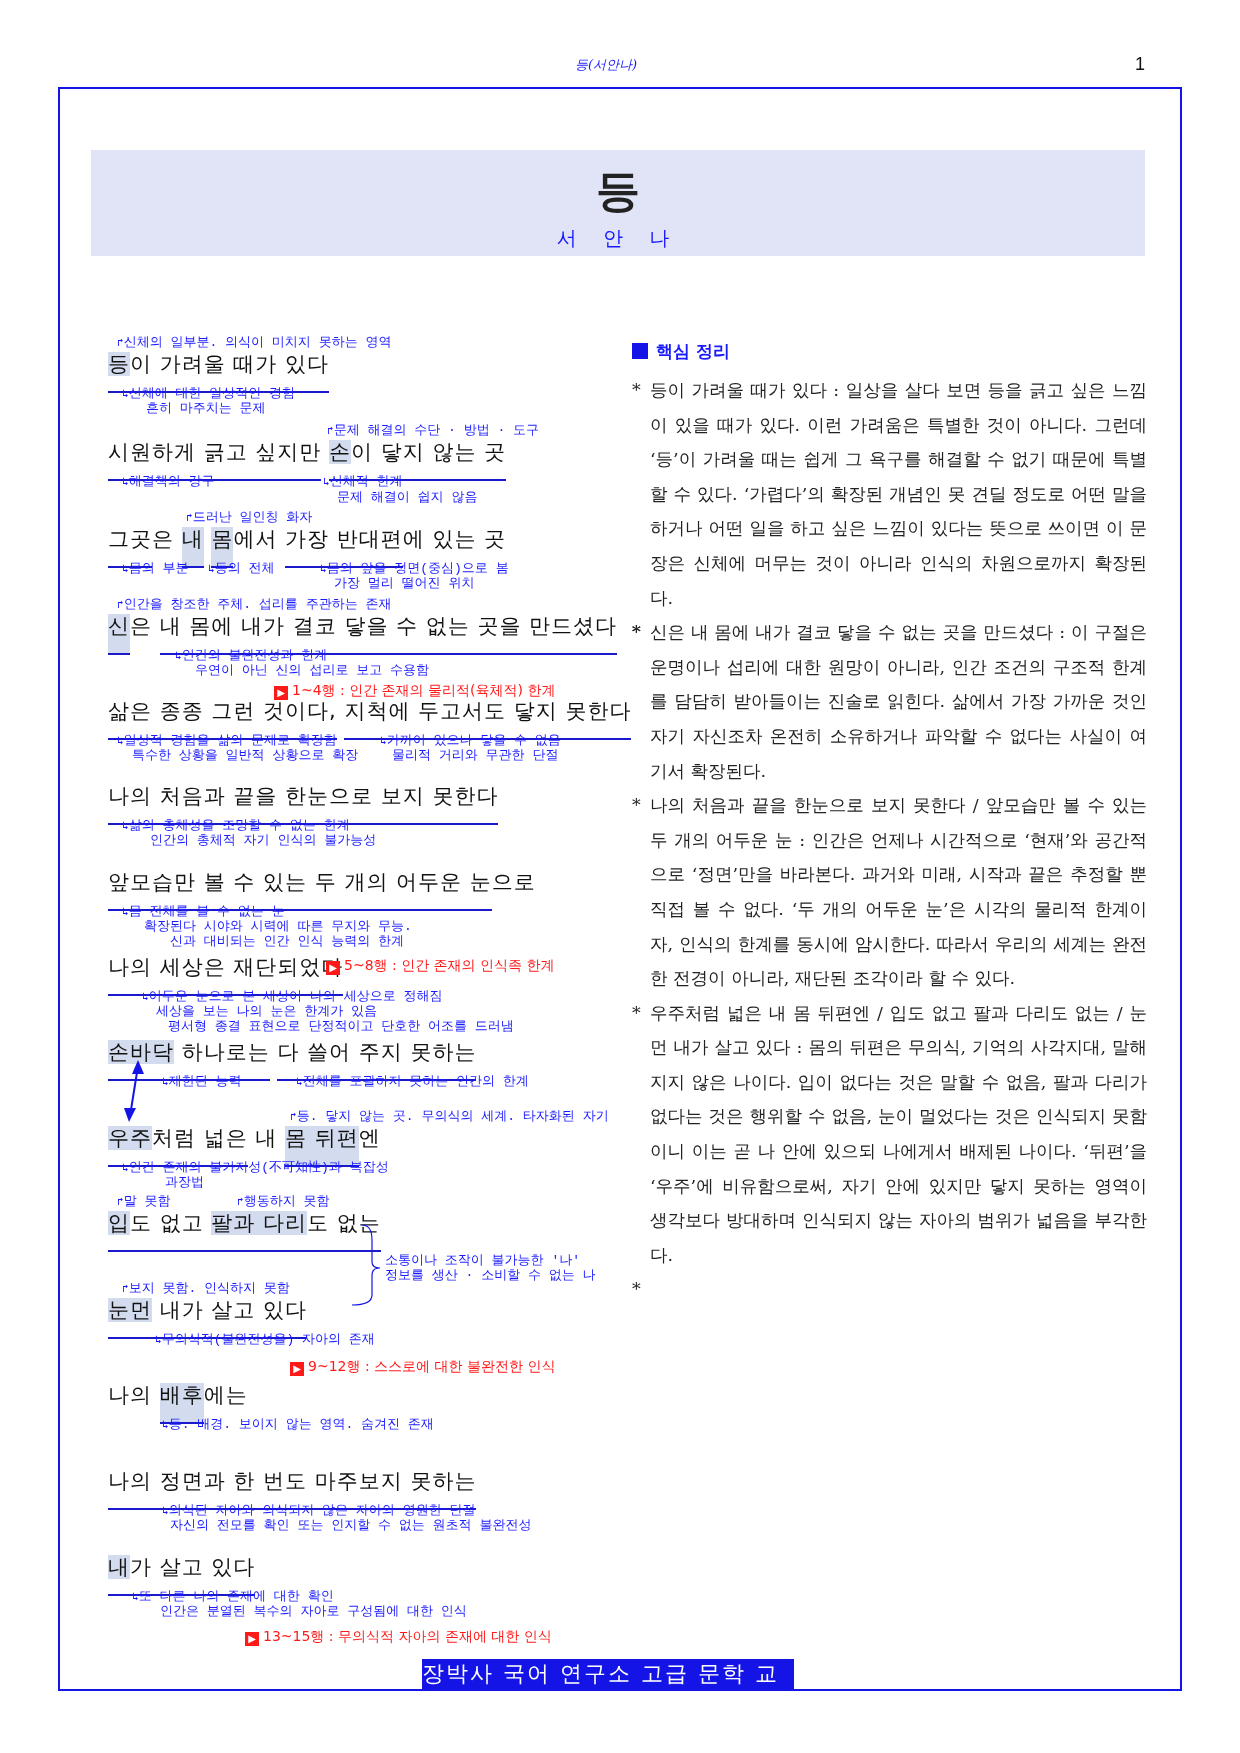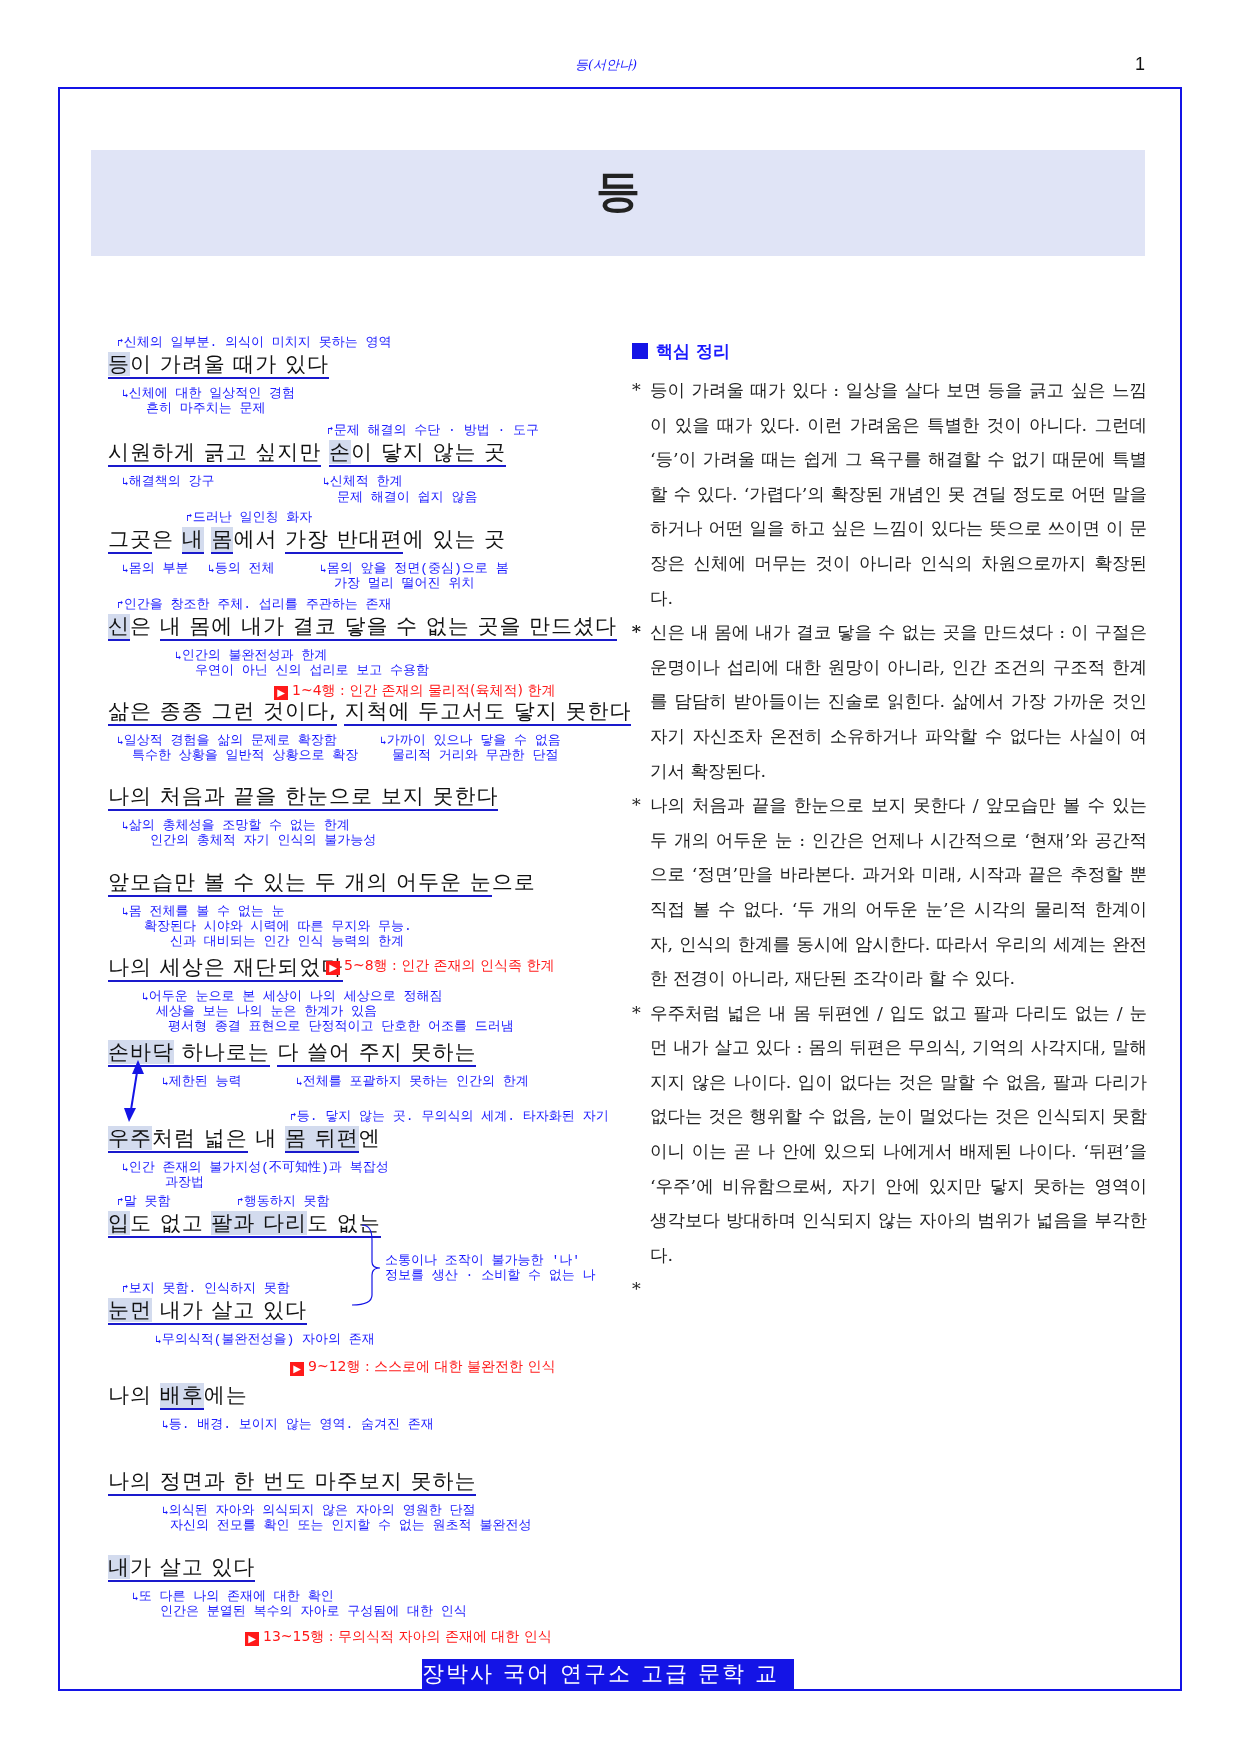--- a/index.html
+++ b/index.html
@@ -9,21 +9,21 @@
   .running-head { position: absolute; top: 56px; left: 575px; font-size: 13px; color: #1a1aff; font-family: "DejaVu Serif", serif; font-style: italic; }
   .page-number { position: absolute; top: 54px; left: 1135px; font-size: 18px; color: #111; font-family: "Liberation Sans", sans-serif; }
 
   .frame { position: absolute; left: 58px; top: 87px; width: 1124px; height: 1604px; border: 2px solid #1414e6; }
 
   .title-box { position: absolute; left: 91px; top: 150px; width: 1054px; height: 106px; background: #e0e4f6; text-align: center; }
   .title-main { display: block; font-size: 44px; font-weight: bold; color: #222; margin-top: 12px; font-family: "DejaVu Sans", sans-serif; }
   .title-author { display: block; font-size: 20px; color: #1a1aff; letter-spacing: 10px; margin-top: 4px; }
   .pl { position: absolute; white-space: nowrap; }
   .line { font-size: 21px; color: #111; letter-spacing: 1px; font-family: "DejaVu Sans", sans-serif; }
-  .u { border-bottom: 2px solid #1a1acc; padding-bottom: 1px; }
+  .u { border-bottom: 2px solid #1a1acc; padding-bottom: 15px; }
   .hl { background: #d3dbee; }
   .note { font-size: 13px; color: #1a1aff; line-height: 16px; font-family: Liberation Mono, monospace; }
   .note .arr { font-size: 11px; }
   .sect { font-size: 14px; color: #ff1a1a; font-family: "DejaVu Sans", sans-serif; }
   .sect .box { display: inline-block; width: 14px; height: 14px; background: #ff1a1a; color: #fff; font-size: 10px; line-height: 14px; text-align: center; vertical-align: -1px; margin-right: 4px; }
 
   
   .summary { position: absolute; left: 632px; top: 340px; width: 515px; }
   .sum-head { font-size: 17px; font-weight: bold; color: #1a1aff; margin-bottom: 10px; }
   .sum-head .sq { display: inline-block; width: 16px; height: 16px; background: #1414e6; vertical-align: -2px; margin-right: 8px; }
@@ -37,20 +37,21 @@
 </head>
 <body>
 
 <div class="running-head">등(서안나)</div>
 <div class="page-number">1</div>
 
 <div class="frame"></div>
 
 <div class="title-box">
   <span class="title-main">등</span>
+  <span class="title-author">서 안 나</span>
 </div>
 
 <div>
 
   <div class="pl note" style="left:117px;top:335px"><span class="arr">↱</span><span>신체의 일부분. 의식이 미치지 못하는 영역</span></div>
   <div class="pl line" style="left:108px;top:350px"><span class="u"><span class="hl">등</span>이 가려울 때가 있다</span></div>
   <div class="pl note" style="left:122px;top:386px"><span class="arr">↳</span><span>신체에 대한 일상적인 경험</span></div>
   <div class="pl note" style="left:146px;top:401px">흔히 마주치는 문제</div>
 
   <div class="pl note" style="left:327px;top:423px"><span class="arr">↱</span><span>문제 해결의 수단 · 방법 · 도구</span></div>

